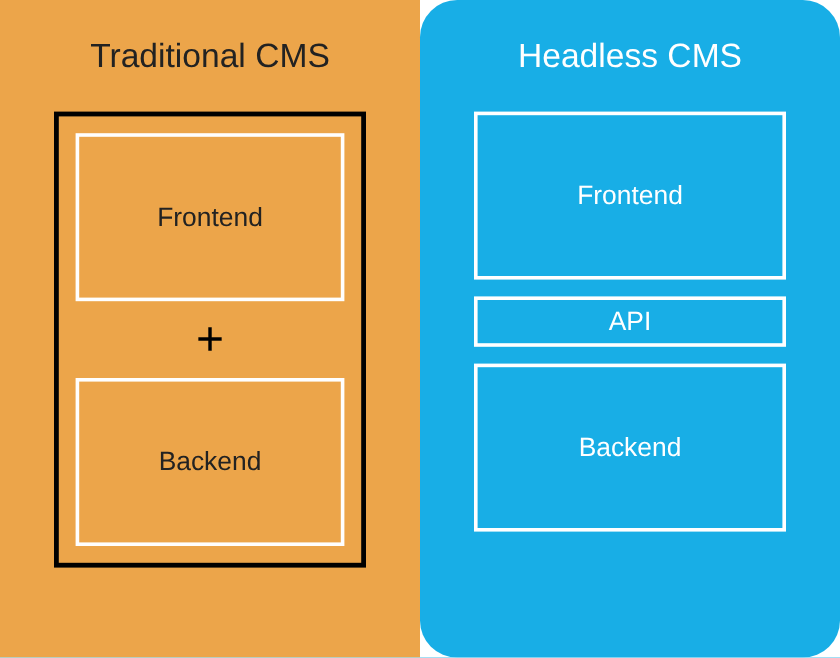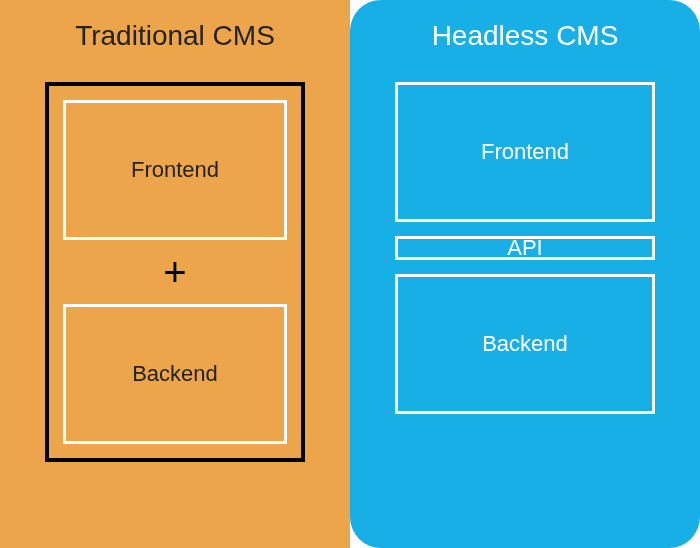--- a/index.html
+++ b/index.html
@@ -18,20 +18,21 @@
     padding: 20px 30px 30px 30px;
   }
   .panel-left { background: #eca54a; }
   .panel-right { background: #18aee6; border-radius: 31px; }
   .heading {
     font-size: 28px;
     font-weight: 400;
     color: #222;
     margin-bottom: 30px;
     text-align: center;
+    margin-top: 11px;
   }
   .panel-right .heading { color: #fff; }
   .monolith {
     width: 260px;
     border: 4px solid #000;
     padding: 14px;
     display: flex;
     flex-direction: column;
     align-items: center;
     gap: 10px;
@@ -40,21 +41,21 @@
     width: 100%;
     border: 3px solid #fff;
     display: flex;
     align-items: center;
     justify-content: center;
     font-size: 22px;
     color: #222;
   }
   .panel-right .box { color: #fff; }
   .tall { height: 140px; }
-  .short { height: 24px; }
+  .short { height: 42px; }
   .plus {
     font-size: 40px;
     font-weight: 300;
     color: #000;
     line-height: 1;
     padding: 2px 0;
   }
   .stack {
     width: 260px;
     display: flex;

